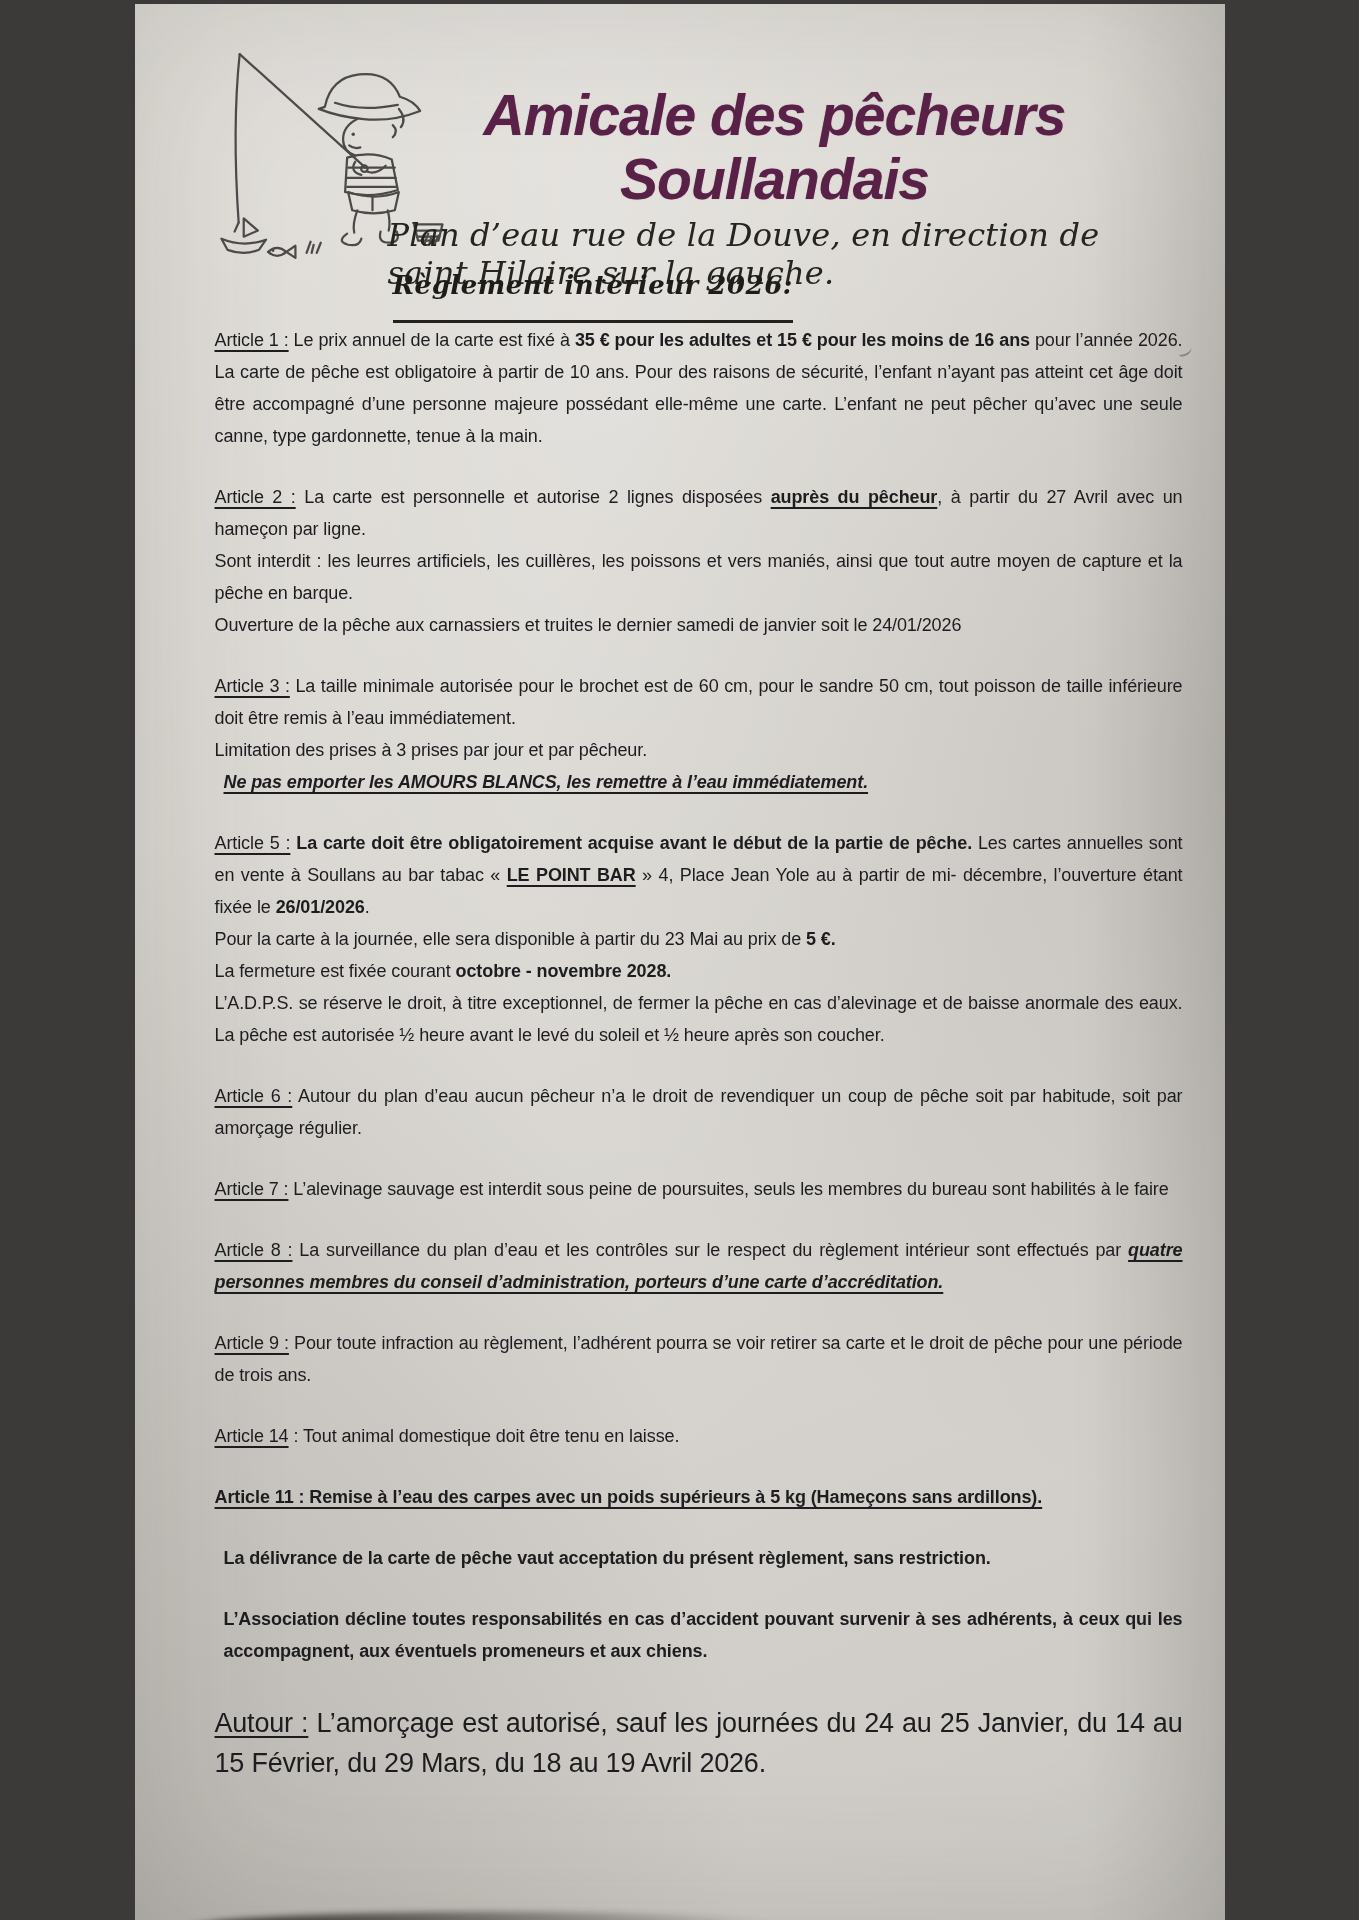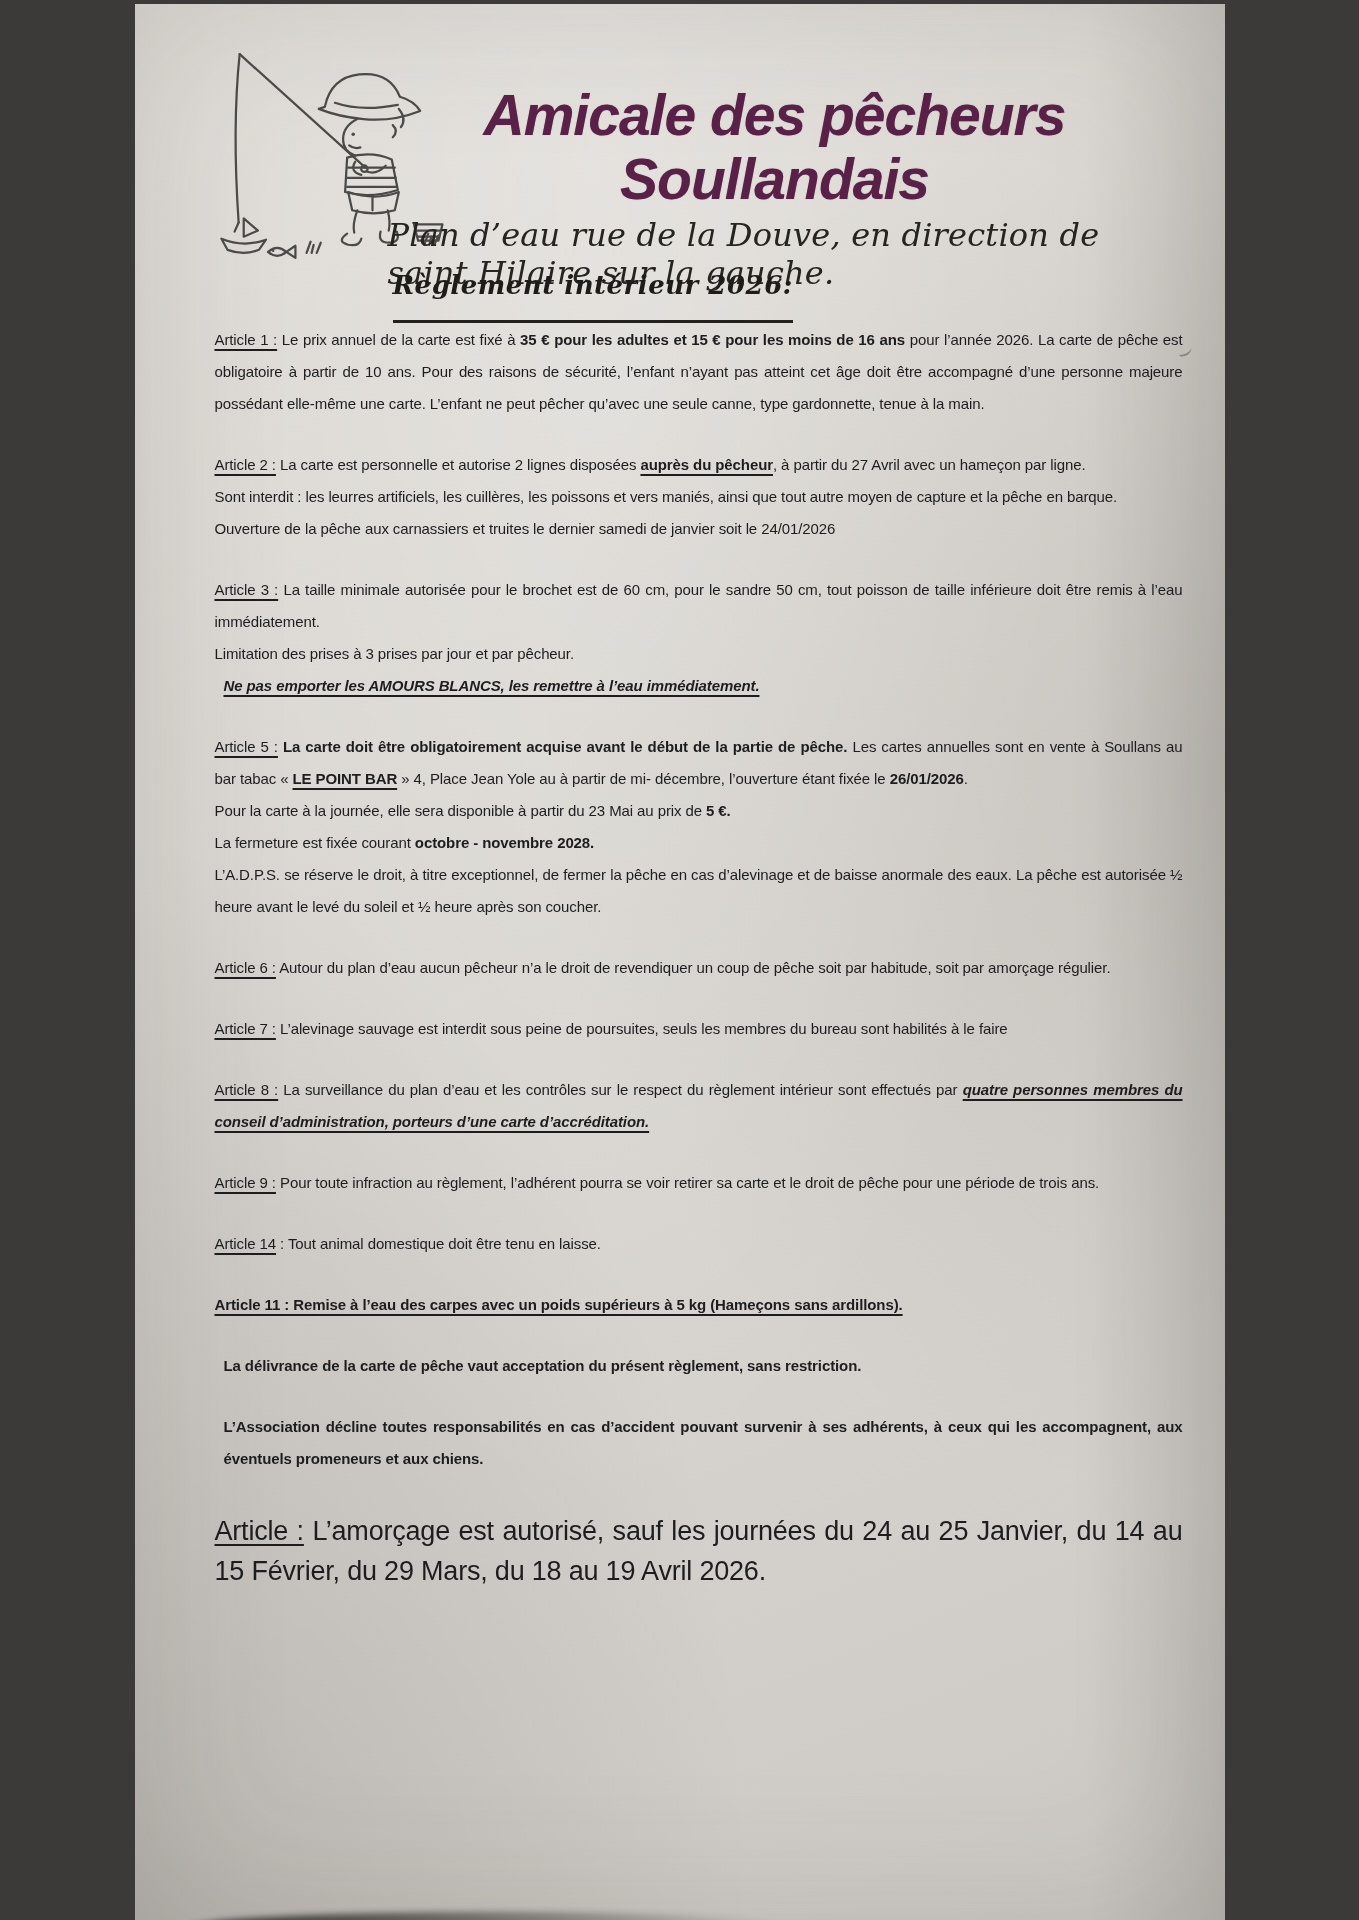--- a/index.html
+++ b/index.html
@@ -55,21 +55,21 @@
   .reglement{
     position:absolute;left:258px;top:244px;
     font-family:"DejaVu Serif", serif;font-style:italic;font-weight:bold;
     font-size:26px;color:#1d1c18;letter-spacing:0.5px;
     border-bottom:3px solid #22211d;
     padding-bottom:20px;
   }
 
   
   .content{position:absolute;left:80px;top:320px;width:968px;}
-  .blk{margin:0;text-align:justify;font-size:15px;line-height:32px;letter-spacing:-0.1px;}
+  .blk{margin:0;text-align:justify;font-size:18px;line-height:32px;letter-spacing:-0.1px;}
   .content .blk:first-child{margin-top:0;}
   .p{margin-top:29px;}
   .c{margin-top:0;}
   .ind{padding-left:9px;}
   .s-b{font-weight:bold;}
   .s-i{font-style:italic;}
   .s-u{text-decoration:underline;text-decoration-thickness:2px;text-underline-offset:4px;}
   .rappel{font-size:27px;line-height:40px;margin-top:36px;letter-spacing:-0.2px;}
 </style>
 </head>
@@ -149,16 +149,16 @@
       <p class="blk c"><span class="seg">La fermeture est fixée courant </span><span class="seg s-b">octobre - novembre 2028.</span></p>
       <p class="blk c"><span class="seg">L’A.D.P.S. se réserve le droit, à titre exceptionnel, de fermer la pêche en cas d’alevinage et de baisse anormale des eaux. La pêche est autorisée ½ heure avant le levé du soleil et ½ heure après son coucher.</span></p>
       <p class="blk p"><span class="seg s-u">Article 6 :</span><span class="seg"> Autour du plan d’eau aucun pêcheur n’a le droit de revendiquer un coup de pêche soit par habitude, soit par amorçage régulier.</span></p>
       <p class="blk p"><span class="seg s-u">Article 7 :</span><span class="seg"> L’alevinage sauvage est interdit sous peine de poursuites, seuls les membres du bureau sont habilités à le faire</span></p>
       <p class="blk p"><span class="seg s-u">Article 8 :</span><span class="seg"> La surveillance du plan d’eau et les contrôles sur le respect du règlement intérieur sont effectués par </span><span class="seg s-b s-i s-u">quatre personnes membres du conseil d’administration, porteurs d’une carte d’accréditation.</span></p>
       <p class="blk p"><span class="seg s-u">Article 9 :</span><span class="seg"> Pour toute infraction au règlement, l’adhérent pourra se voir retirer sa carte et le droit de pêche pour une période de trois ans.</span></p>
       <p class="blk p"><span class="seg s-u">Article 14</span><span class="seg"> : Tout animal domestique doit être tenu en laisse.</span></p>
       <p class="blk p"><span class="seg s-b s-u">Article 11 : Remise à l’eau des carpes avec un poids supérieurs à 5 kg (Hameçons sans ardillons).</span></p>
       <p class="blk p ind"><span class="seg s-b">La délivrance de la carte de pêche vaut acceptation du présent règlement, sans restriction.</span></p>
       <p class="blk p ind"><span class="seg s-b">L’Association décline toutes responsabilités en cas d’accident pouvant survenir à ses adhérents, à ceux qui les accompagnent, aux éventuels promeneurs et aux chiens.</span></p>
-      <p class="blk p rappel"><span class="seg s-u">Article :</span><span class="seg"> L’amorçage est autorisé, sauf les journées du 24 au 25 Janvier, du 14 au 15 Février, du 29 Mars, du 18 au 19 Avril 2026.</span></p>
+      <p class="blk p rappel"><span class="seg s-u">Autour :</span><span class="seg"> L’amorçage est autorisé, sauf les journées du 24 au 25 Janvier, du 14 au 15 Février, du 29 Mars, du 18 au 19 Avril 2026.</span></p>
     </main>
 
 </div>
 
 </body></html>

